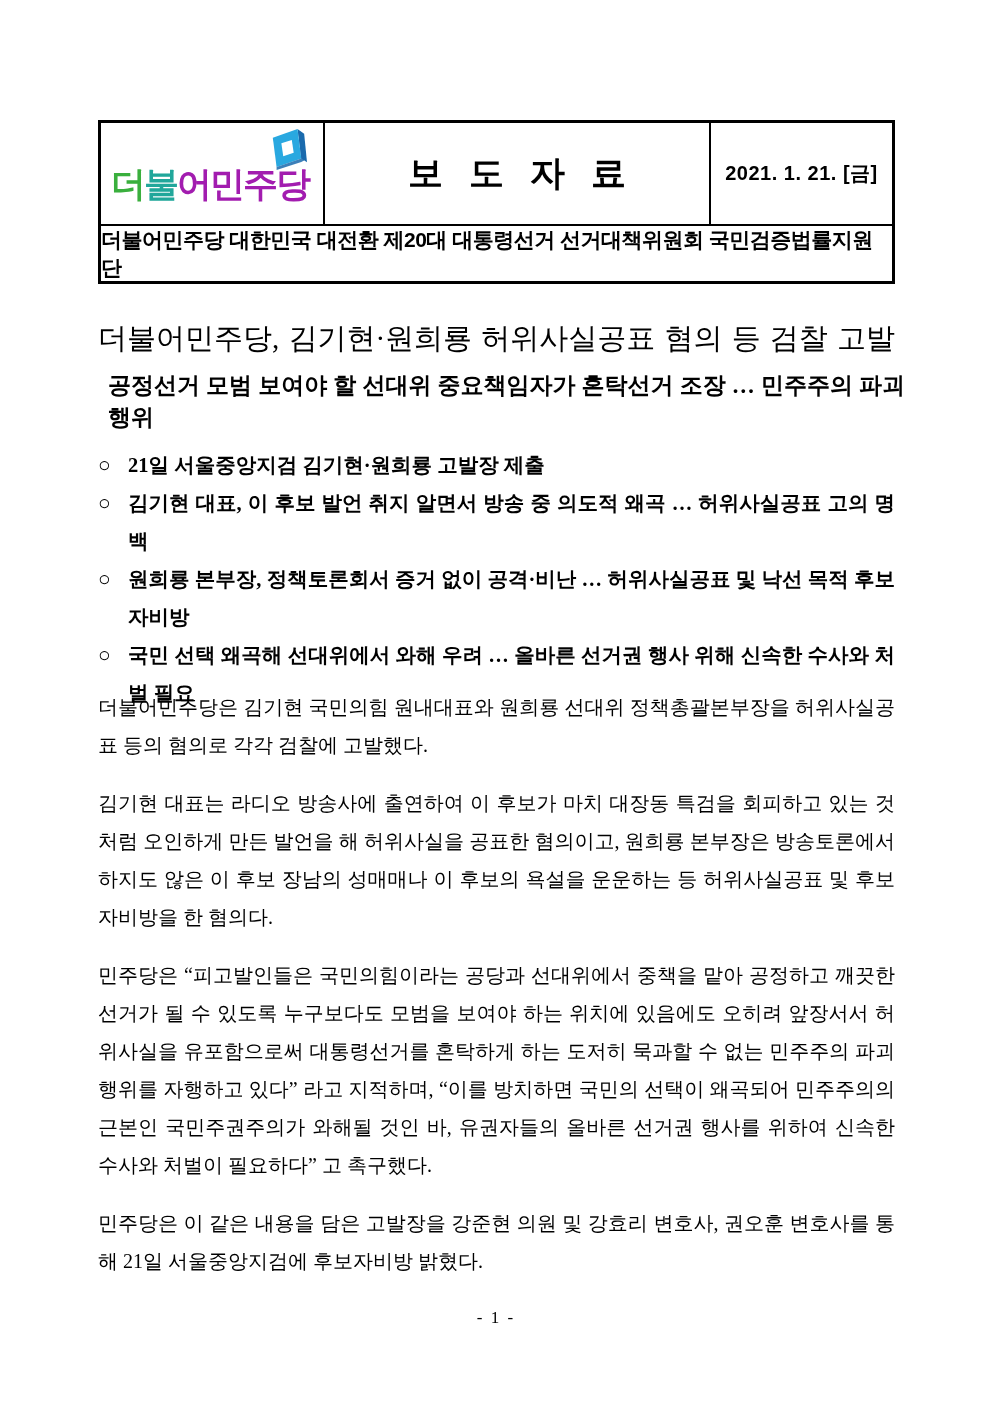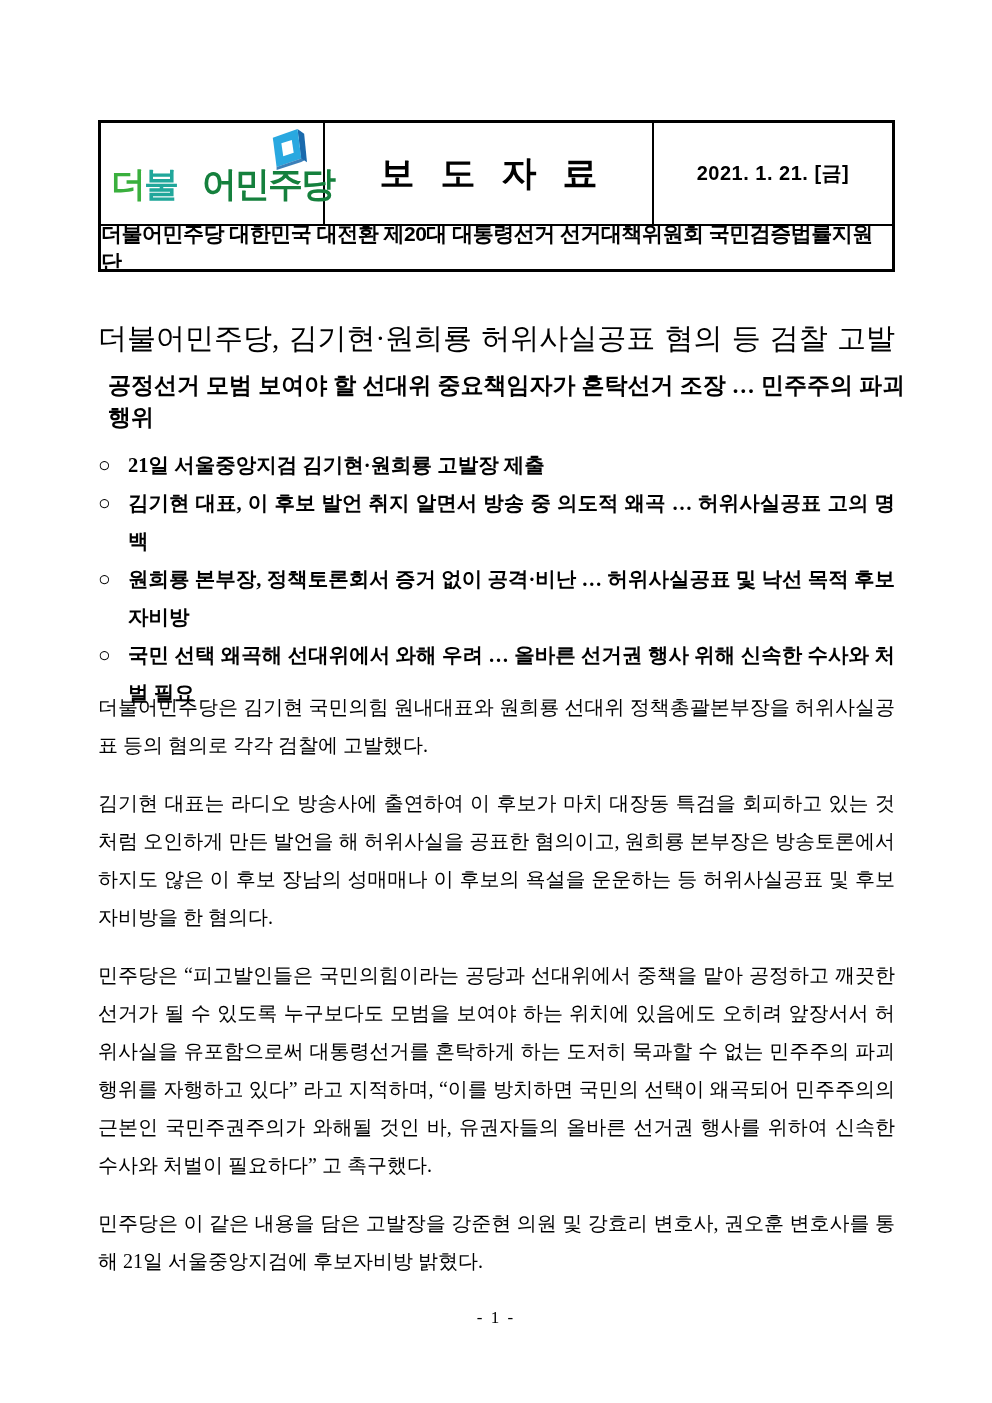--- a/index.html
+++ b/index.html
@@ -16,38 +16,38 @@
   
   .header-table {
     position: absolute; left: 98px; top: 120px; width: 797px;
     border: 3px solid #000;
     font-family: "Liberation Sans", "DejaVu Sans", sans-serif;
   }
   .header-row-top { display: flex; height: 101px; }
   .cell { display: flex; align-items: center; justify-content: center; }
   .logo-cell { width: 224px; border-right: 2px solid #000; position: relative; }
   .press-cell { flex: 1; border-right: 2px solid #000; }
-  .date-cell { width: 238px; }
+  .date-cell { width: 181px; }
 
   .logo-text {
     position: absolute; left: 10px; bottom: 16px;
     font-size: 35px; font-weight: 900; letter-spacing: -2px;
     white-space: nowrap;
   }
   .flag-svg { position: absolute; right: 16px; top: 6px; }
 
   .press-big {
     font-size: 35px; font-weight: 900;
     letter-spacing: 26px; margin-right: -26px;
     white-space: nowrap;
   }
   .press-date { font-size: 20px; font-weight: 700; letter-spacing: 0.5px; }
 
   .header-row-bottom {
-    border-top: 2px solid #000; height: 45px;
+    border-top: 2px solid #000; height: 57px;
     display: flex; align-items: center; justify-content: center;
   }
   .org-subtitle { font-size: 21px; font-weight: 600; letter-spacing: -0.5px; }
 
   
   .article-title {
     position: absolute; left: 98px; top: 318px; width: 797px;
     font-size: 29px; font-weight: 400; line-height: 40px;
     text-align: justify; text-align-last: justify;
   }
@@ -85,21 +85,21 @@
     <div class="header-row-top">
 
       <div class="cell logo-cell">
         <svg class="flag-svg" width="38" height="42" viewBox="0 0 40 44">
           <polygon points="30,0 37,5 40,35 34,31" style="fill: rgb(26, 106, 173);"></polygon>
           <polygon points="4,9 30,0 34,31 8,40" style="fill: rgb(41, 168, 224);"></polygon>
           <polygon points="13,15 24,11.5 26,25 15,28.5" style="fill: rgb(255, 255, 255);"></polygon>
           <polygon points="31,3 34,31 8,40 8,43 34,34.5 37,33" opacity="0.85" style="fill: rgb(26, 106, 173);"></polygon>
         </svg>
         <div class="logo-text">
-          <span style="color: rgb(58, 175, 61);">더</span><span style="color: rgb(33, 167, 155);">불</span><span style="color: #15803d; margin-left: 25px;">어민주당</span>
+          <span style="color: rgb(58, 175, 61);">더</span><span style="color: rgb(33, 167, 155);">불</span><span style="color: #a21caf;">어민주당</span>
         </div>
       </div>
 
       <div class="cell press-cell">
         <span class="press-big">보도자료</span>
       </div>
 
       <div class="cell date-cell">
         <span class="press-date">2021. 1. 21. [금]</span>
       </div>

